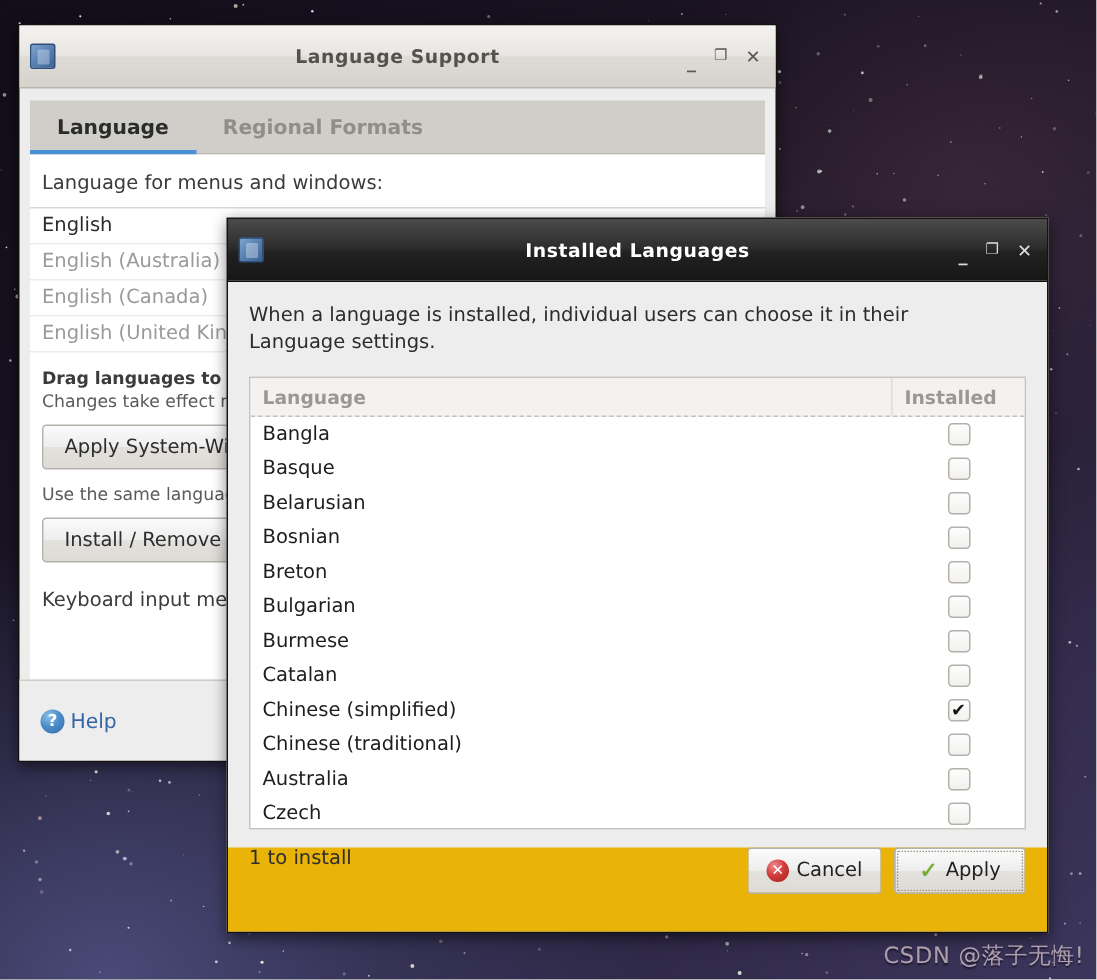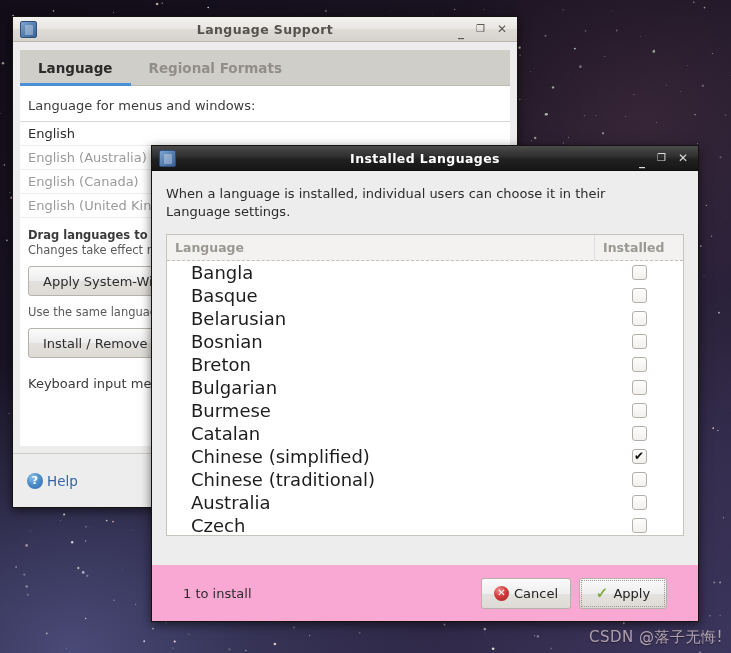--- a/index.html
+++ b/index.html
@@ -24,21 +24,21 @@
   #stars { position:absolute; inset:0; pointer-events:none; }
 
   
   .window {
     position: absolute;
     background: #ededed;
     border: 1px solid #16120f;
     box-shadow: 0 3px 10px rgba(0,0,0,0.55);
   }
   .titlebar {
-    height: 25px;
+    height: 42px;
     display: flex;
     align-items: center;
     position: relative;
     padding: 0 4px;
     border-bottom: 1px solid #b9b4ae;
   }
   .titlebar.inactive {
     background: linear-gradient(to bottom, #f4f3f1 0%, #e8e6e2 48%, #dedbd6 52%, #d6d2cc 100%);
   }
   .titlebar.active {
@@ -257,23 +257,23 @@
   }
   .th-lang { flex: 1 1 auto; border-right: 1px solid #dedcd8; }
   .th-inst { flex: 0 0 88px; }
   .trow {
     display: flex;
     align-items: center;
     height: 23px;
   }
   .td-lang {
     flex: 1 1 auto;
-    font-size: 18px;
+    font-size: 13px;
     color: #1d1d1d;
-    padding: 0 24px;
+    padding: 0 8px;
     white-space: nowrap;
   }
   .td-inst {
     flex: 0 0 88px;
     display: flex;
     align-items: center;
     justify-content: center;
   }
   .chk {
     width: 15px; height: 15px;
@@ -285,23 +285,22 @@
     justify-content: center;
     font-size: 12px;
     color: #111;
     line-height: 1;
   }
   .dlg-footer {
     position: absolute;
     left: 0; right: 0; bottom: 0;
     height: 56px;
     display: flex;
-    align-items: center;
-    padding: 0 31px;
-    background: #f9a8d4;
+    padding: 0 14px;
+    background: #eab308;
   }
   .status-text {
     font-size: 13px;
     color: #2d2d2d;
   }
   .dlg-btns {
     margin-left: auto;
     display: flex;
     gap: 8px;
   }

